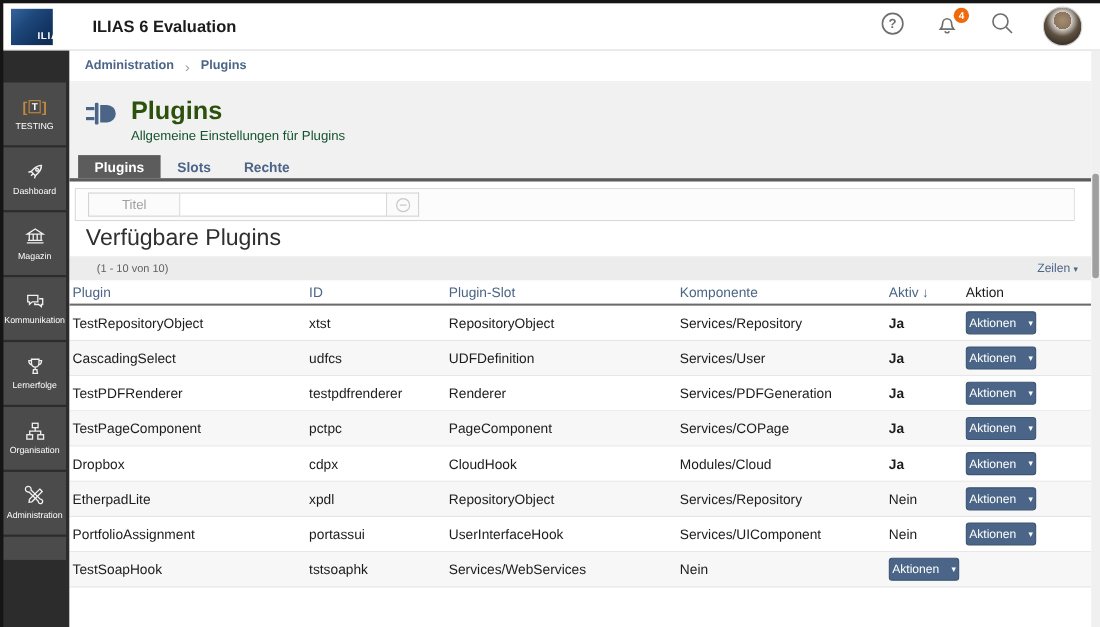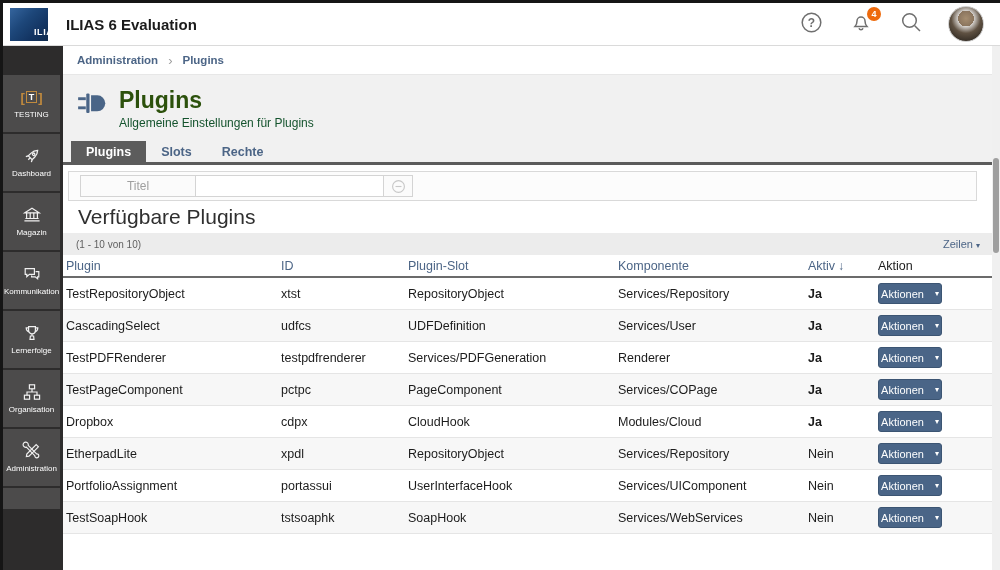--- a/index.html
+++ b/index.html
@@ -12,21 +12,21 @@
   .edge-top { position:absolute; top:0; left:0; width:100%; height:3px; background:#151515; z-index:60; }
   .edge-left { position:absolute; top:0; left:0; width:3px; height:100%; background:#151515; z-index:60; }
 
   
   .topbar { height:46px; border-bottom:1px solid #dadada; display:flex; align-items:center;
             padding:3px 16px 0 10px; background:#fff; position:relative; z-index:5; }
   .logo { width:38px; height:33px; flex:0 0 auto;
           background:linear-gradient(135deg,#35659e 0%,#1d477a 38%,#133563 70%,#0f2b4e 100%);
           color:#fff; font-size:9px; font-weight:bold; letter-spacing:.6px;
           display:flex; align-items:flex-end; justify-content:center; padding-bottom:4px; cursor:pointer;padding-left:36px; }
-  .topbar-title { margin-left:18px; font-size:15px; font-weight:bold; color:#1b1b1b; }
+  .topbar-title { margin-left:36px; font-size:15px; font-weight:bold; color:#1b1b1b; }
   .topbar-actions { margin-left:auto; display:flex; align-items:center; gap:24px; }
   .icon-btn { position:relative; width:26px; height:26px; display:flex; align-items:center; justify-content:center; cursor:pointer; }
   .badge { position:absolute; top:-4px; right:-7px; min-width:14px; height:14px; border-radius:8px;
            background:#ee6a0c; color:#fff; font-size:9px; font-weight:bold;
            display:flex; align-items:center; justify-content:center; padding:0 2px; }
   .avatar { width:36px; height:36px; border-radius:50%; border:1px solid #cfcfcf; cursor:pointer;
             background:radial-gradient(circle at 50% 34%, #a58d70 0%, #8a745d 28%, #65564645 0, #5f5142 52%, #3a3229 78%, #241f1a 100%); }
 
   
   .breadcrumb { position:absolute; left:63px; top:46px; right:8px; height:29px; background:#fff;
@@ -64,30 +64,30 @@
   .filter-label { font-size:12.5px; font-weight:bold; color:#1c1c1c; margin-left:9px; cursor:pointer; }
   .chev { display:flex; align-items:center; cursor:pointer; }
   .filter-apply   { position:absolute; right:222px; }
   .filter-refresh { position:absolute; right:130px; }
   .toggle { position:absolute; right:38px; width:36px; height:19px; border:1px solid #cfcfcf; border-radius:10px;
             background:#fafafa; cursor:pointer; }
   .knob { position:absolute; left:-1px; top:-1px; width:19px; height:19px; border-radius:50%;
           background:#fff; border:1px solid #b5b5b5; box-shadow:0 1px 1px rgba(0,0,0,.12); }
   .filter-body { height:28px; background:#fcfcfc; display:flex; align-items:center; padding-left:11px; }
   .input-group { display:flex; align-items:stretch; height:22px; }
-  .input-label { width:116px; border:1px solid #d4d4d4; background:#fbfbfb; color:#9f9f9f; font-size:12px;
+  .input-label { width:84px; border:1px solid #d4d4d4; background:#fbfbfb; color:#9f9f9f; font-size:12px;
                  display:flex; align-items:center; justify-content:center; }
   .input-field { width:188px; border:1px solid #d4d4d4; border-left:none; font-size:12px; padding:0 6px;
                  outline:none; background:#fff; font-family:"Liberation Sans",sans-serif; }
   .remove-btn { width:29px; border:1px solid #d4d4d4; border-left:none; background:#fbfbfb;
                 display:flex; align-items:center; justify-content:center; cursor:pointer; }
 
   .section-title { font-size:21px; line-height:24px; color:#2f2f2f; font-weight:normal; margin:4px 0 4px 15px; }
   .meta-strip { height:22px; background:#ececec; display:flex; align-items:center;
-                padding:0 12px 0 13px; font-size:10px; color:#5f5f5f; }
+                padding:0 12px 0 25px; font-size:10px; color:#5f5f5f; }
   .rows-dd { margin-left:auto; color:#4c6586; font-size:11px; cursor:pointer; }
   .rows-dd .caret { font-size:8px; }
 
   .grid-cols { display:grid; grid-template-columns:215px 127px 210px 190px 70px 1fr;
                padding:0 12px 0 3px; align-items:center; }
   .thead { height:23px; border-bottom:2px solid #6b6b6b; background:#fff; font-size:12.5px; }
   .th { color:#4c6586; cursor:pointer; }
   .th.plain { color:#1c1c1c; cursor:default; }
   .sort-arrow { color:#4c6586; font-weight:bold; margin-left:3px; font-size:12px; }
 
@@ -299,22 +299,22 @@
         <div>
           <button class="action-btn">
             <span>Aktionen</span>
             <span class="caret">▾</span>
           </button>
         </div>
       </div>
       <div class="grid-cols trow">
         <div>TestPDFRenderer</div>
         <div>testpdfrenderer</div>
+        <div>Renderer</div>
         <div>Services/PDFGeneration</div>
-        <div>Renderer</div>
         <div class="cell-active ja">Ja</div>
         <div>
           <button class="action-btn">
             <span>Aktionen</span>
             <span class="caret">▾</span>
           </button>
         </div>
       </div>
       <div class="grid-cols trow alt">
         <div>TestPageComponent</div>
@@ -364,21 +364,20 @@
         <div>
           <button class="action-btn">
             <span>Aktionen</span>
             <span class="caret">▾</span>
           </button>
         </div>
       </div>
       <div class="grid-cols trow alt">
         <div>TestSoapHook</div>
         <div>tstsoaphk</div>
-        <div>SoapHook</div>
         <div>Services/WebServices</div>
         <div class="cell-active">Nein</div>
         <div>
           <button class="action-btn">
             <span>Aktionen</span>
             <span class="caret">▾</span>
           </button>
         </div>
       </div>
     </div>

